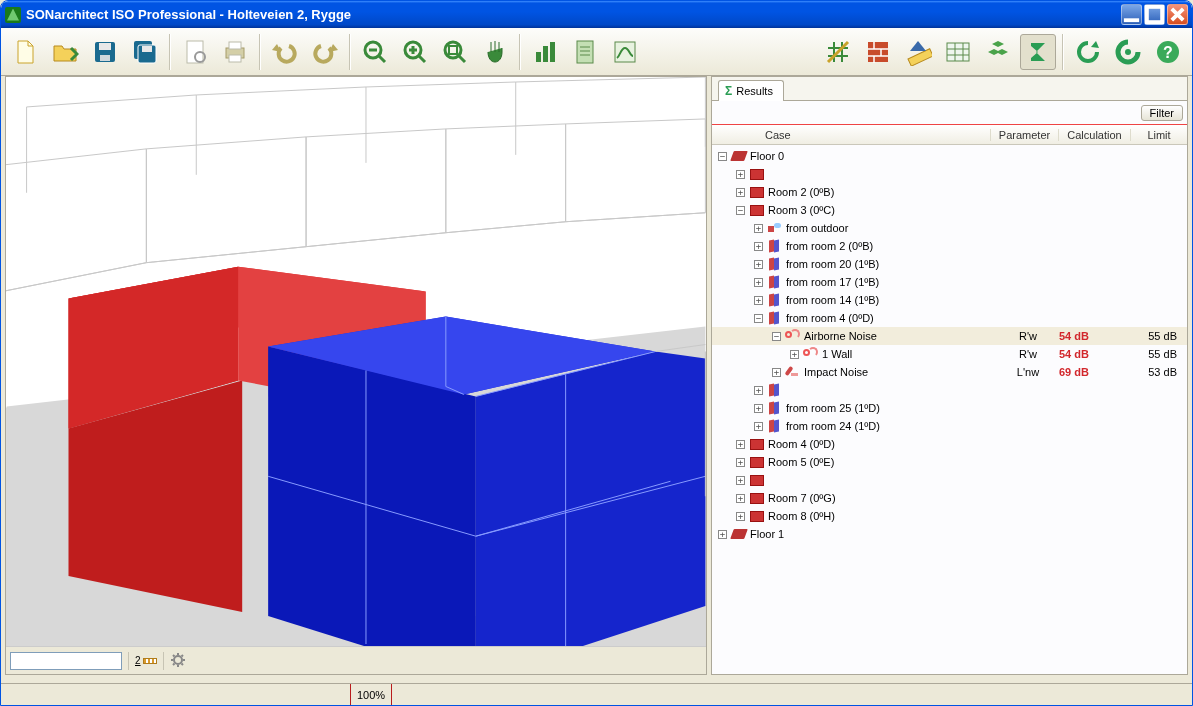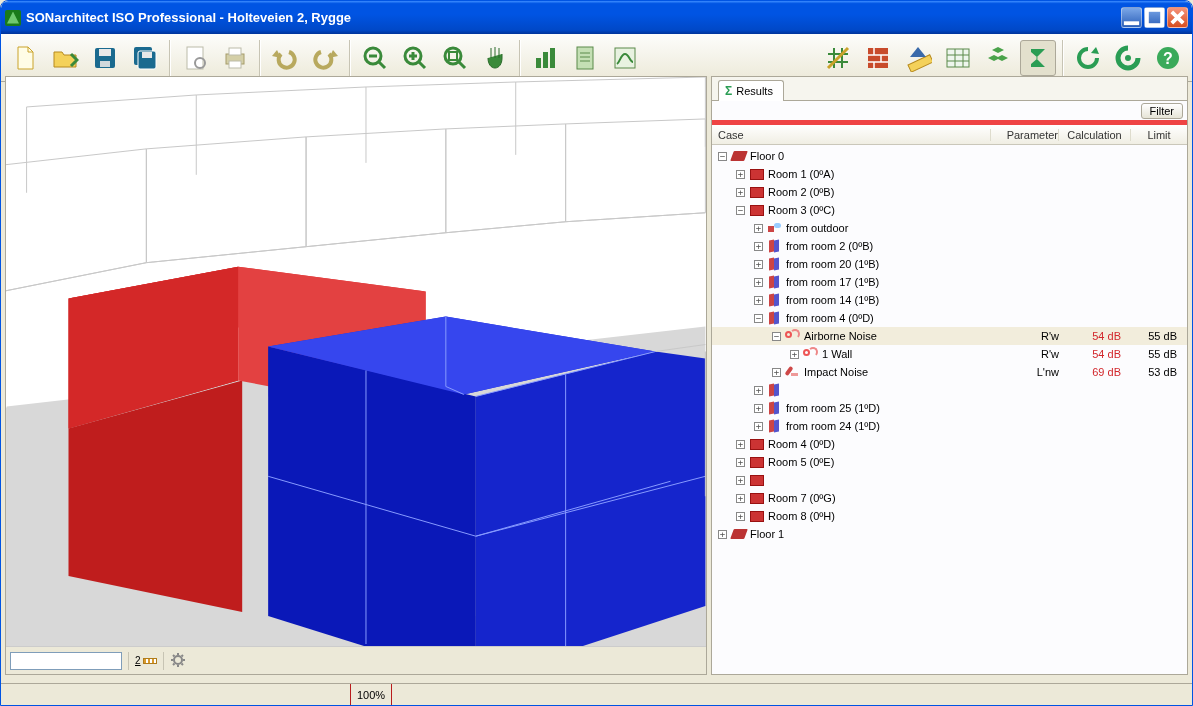--- a/index.html
+++ b/index.html
@@ -10,21 +10,21 @@
     background: #ece9d8;
     width: 1193px;
     height: 706px;
     overflow: hidden;
     position: relative;
     border: 1px solid #0054e3;
     border-radius: 8px 8px 0 0;
   }
   
   .titlebar {
-    height: 33px;
+    height: 27px;
     background: linear-gradient(to bottom, #3c8cff 0%, #0054e3 8%, #0054e3 40%, #0048c7 88%, #003399 100%);
     display: flex;
     align-items: center;
     padding: 0 4px;
     color: #fff;
     font-weight: bold;
     font-size: 13px;
     border-radius: 7px 7px 0 0;
   }
   .titlebar .app-icon {
@@ -132,36 +132,36 @@
   .tab {
     background:#fff;
     border:1px solid #aca899;border-bottom:none;
     border-radius:3px 3px 0 0;
     padding:3px 10px 3px 6px;
     font-size:11px;
     display:flex;align-items:center;gap:4px;
     position:relative;top:1px;
   }
   .results-filterbar {
-    height:24px;border-bottom:5px solid #ef4444;
+    height:24px;border-bottom:1px solid #ef4444;
     display:flex;justify-content:flex-end;align-items:center;padding:0 4px;
   }
   .filter-btn {
     font-size:11px;padding:1px 8px;
     background:linear-gradient(to bottom,#fff,#e6e4d6);
     border:1px solid #aca899;border-radius:3px;
   }
   .results-header {
     height:20px;border-bottom:1px solid #cac7ba;
     display:flex;align-items:center;
     background:linear-gradient(to bottom,#fff,#f0eee3);
     font-size:11px;color:#333;
   }
-  .col-case{flex:1;padding-left:6px;border-right:1px solid #dedccd;}
-  .col-param{width:68px;text-align:right;border-right:1px solid #dedccd;}
+  .col-case{flex:1;padding-left:6px;border-right:1px solid #dedccd;margin-left:47px;}
+  .col-param{width:68px;text-align:center;border-right:1px solid #dedccd;}
   .col-calc{width:72px;text-align:center;border-right:1px solid #dedccd;}
   .col-limit{width:56px;text-align:center;}
   .tree {
     flex:1;overflow:auto;padding:2px 0;
     font-size:11px;color:#000;
   }
   .row {
     display:flex;align-items:center;height:18px;white-space:nowrap;
   }
   .row.sel { background:#f2eddc; }
@@ -179,22 +179,22 @@
   .ic-wall::before{content:"";position:absolute;left:2px;top:1px;width:5px;height:12px;background:#c44;transform:skewY(-10deg);}
   .ic-wall::after{content:"";position:absolute;left:7px;top:1px;width:5px;height:12px;background:#55c;transform:skewY(-10deg);}
   .ic-outdoor::before{content:"";position:absolute;left:1px;top:5px;width:6px;height:6px;background:#c44;}
   .ic-outdoor::after{content:"";position:absolute;left:7px;top:2px;width:7px;height:5px;background:#9cf;border-radius:3px;}
   .ic-air{color:#d43; font-weight:bold;}
   .ic-air::before{content:"";position:absolute;left:0;top:2px;width:3px;height:3px;border:2px solid #e55;border-radius:50%;}
   .ic-air::after{content:"";position:absolute;left:5px;top:0;width:6px;height:6px;border:2px solid #e88;border-radius:50%;border-left-color:transparent;border-bottom-color:transparent;}
   .ic-impact::before{content:"";position:absolute;left:2px;top:1px;width:4px;height:10px;background:#ce4848;border-radius:2px;transform:rotate(35deg);}
   .ic-impact::after{content:"";position:absolute;left:6px;top:8px;width:7px;height:3px;background:#e99;}
   .label{flex:1;}
-  .c-param{width:68px;text-align:right;padding-left:6px;}
-  .c-calc{width:72px;text-align:right;padding-right:10px;}
+  .c-param{width:68px;text-align:center;padding-left:6px;}
+  .c-calc{width:72px;text-align:left;padding-right:10px;font-weight:bold;}
   .c-limit{width:56px;text-align:right;padding-right:10px;}
   .red{color:#d2272c;}
 
   
   .statusbar{
     position:absolute;left:0;right:0;bottom:0;height:22px;
     background:#ece9d8;border-top:1px solid #aca899;
     display:flex;align-items:center;font-size:11px;
   }
   .status-cell{border-right:1px solid #b91c1c;height:100%;display:flex;align-items:center;padding:0 6px;}
@@ -467,21 +467,20 @@
         <div class="row">
           <span class="indent" style="width: 6px;"></span>
           <span class="exp">−</span>
           <span class="ic ic-floor"></span>
           <span class="label">Floor 0</span>
         </div>
         <div class="row">
           <span class="indent" style="width: 24px;"></span>
           <span class="exp">+</span>
           <span class="ic ic-room"></span>
-          <span class="label">Room 1 (0ºA)</span>
         </div>
         <div class="row">
           <span class="indent" style="width: 24px;"></span>
           <span class="exp">+</span>
           <span class="ic ic-room"></span>
           <span class="label">Room 2 (0ºB)</span>
         </div>
         <div class="row">
           <span class="indent" style="width: 24px;"></span>
           <span class="exp">−</span>

